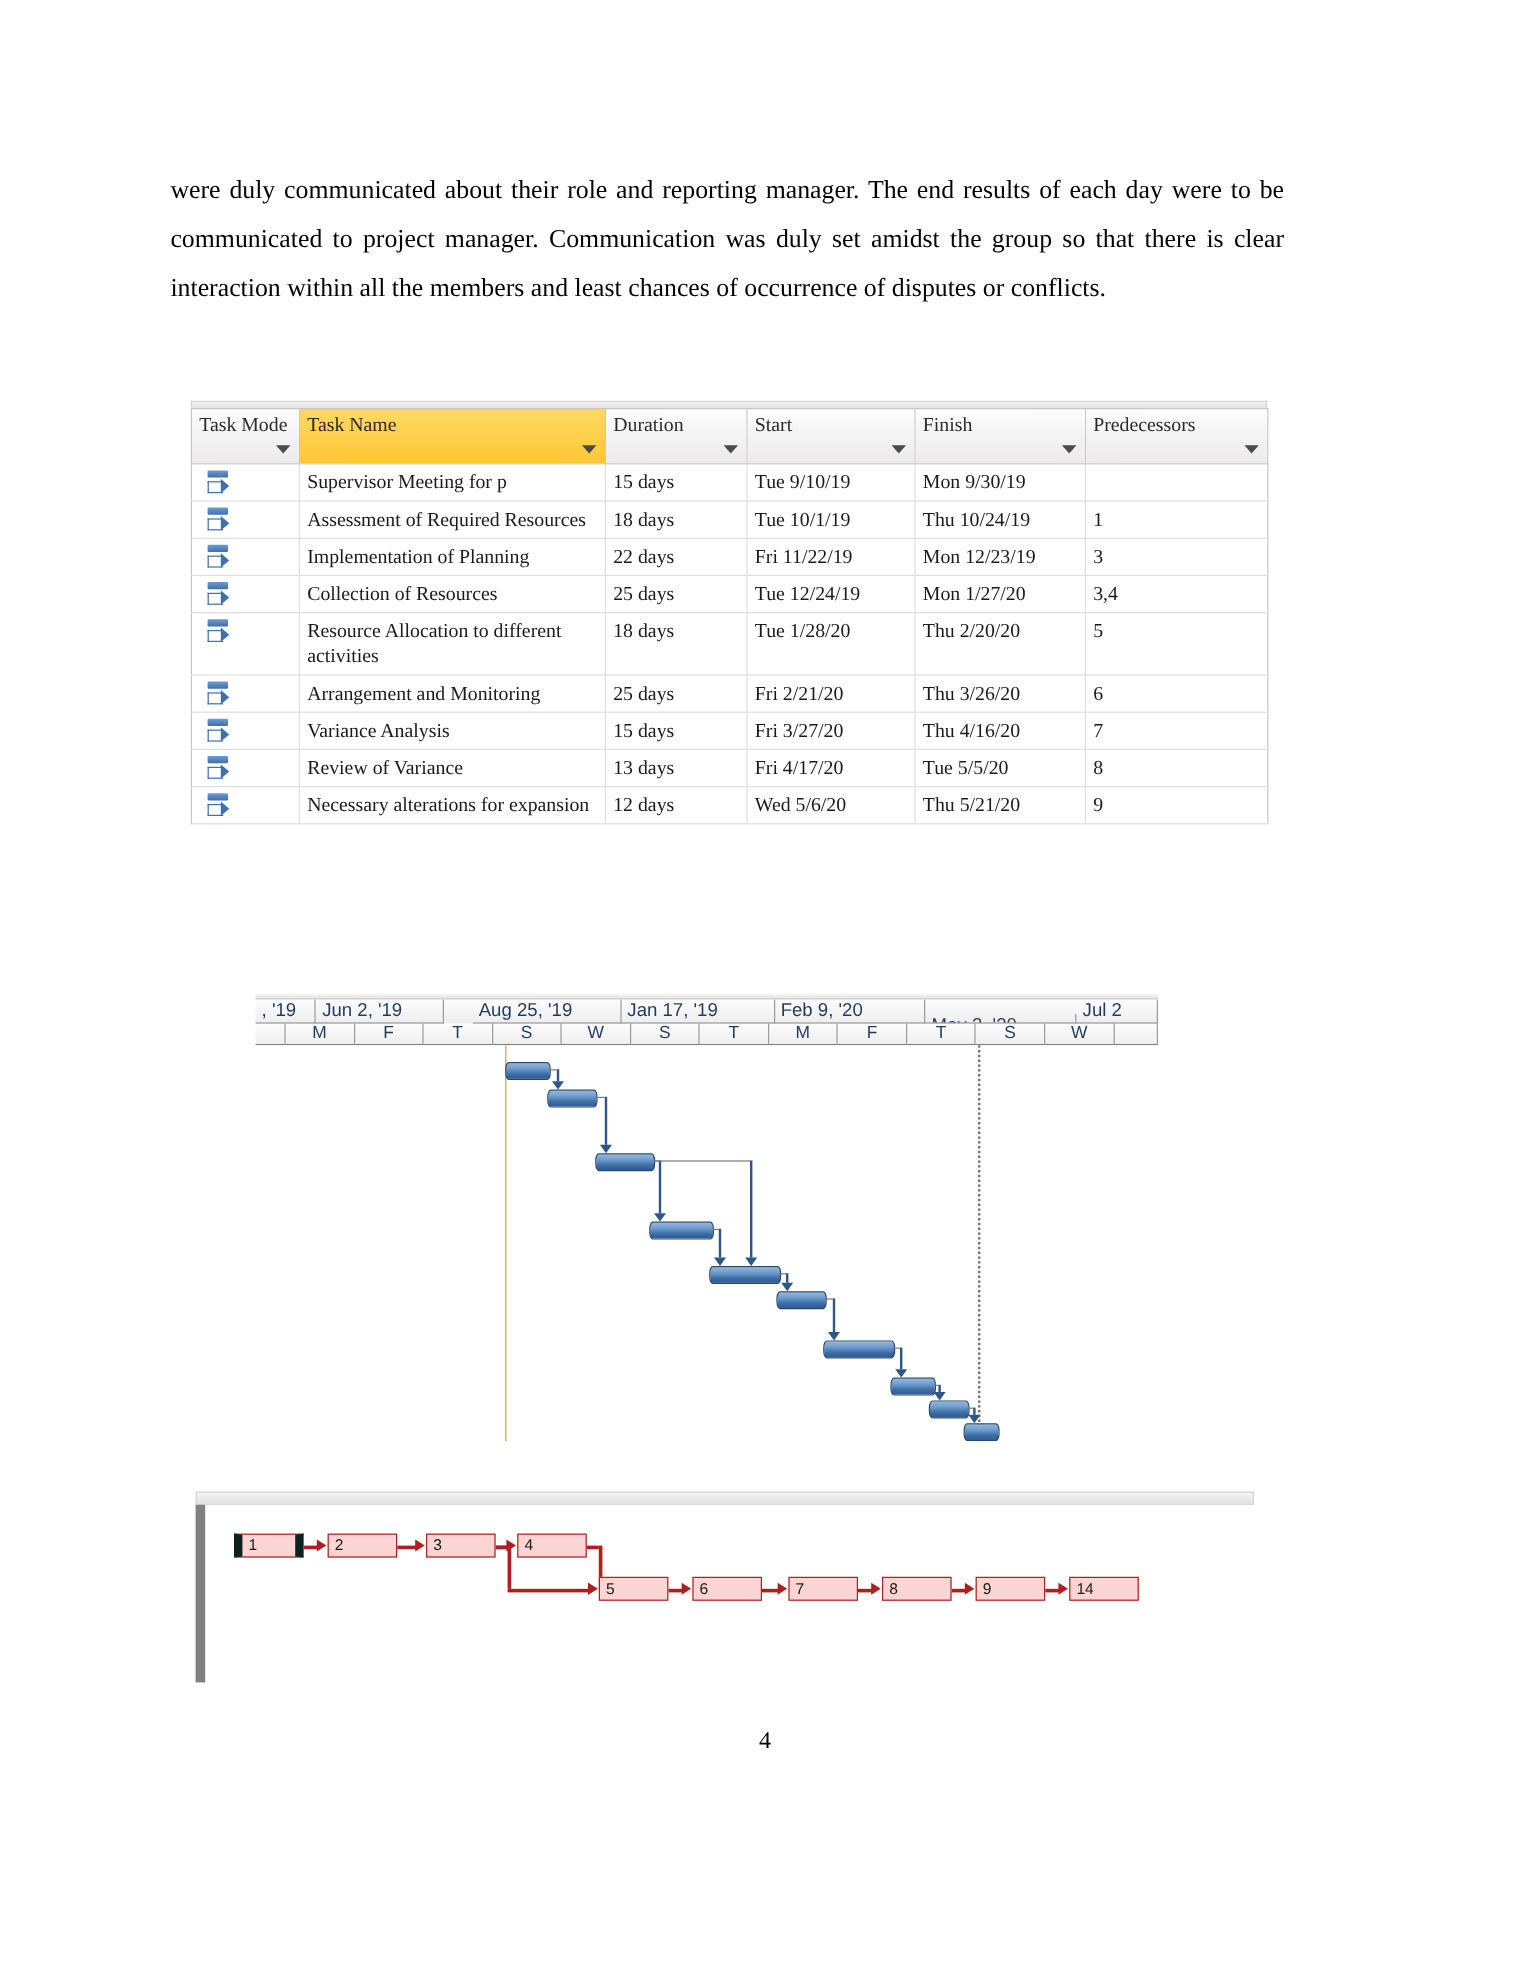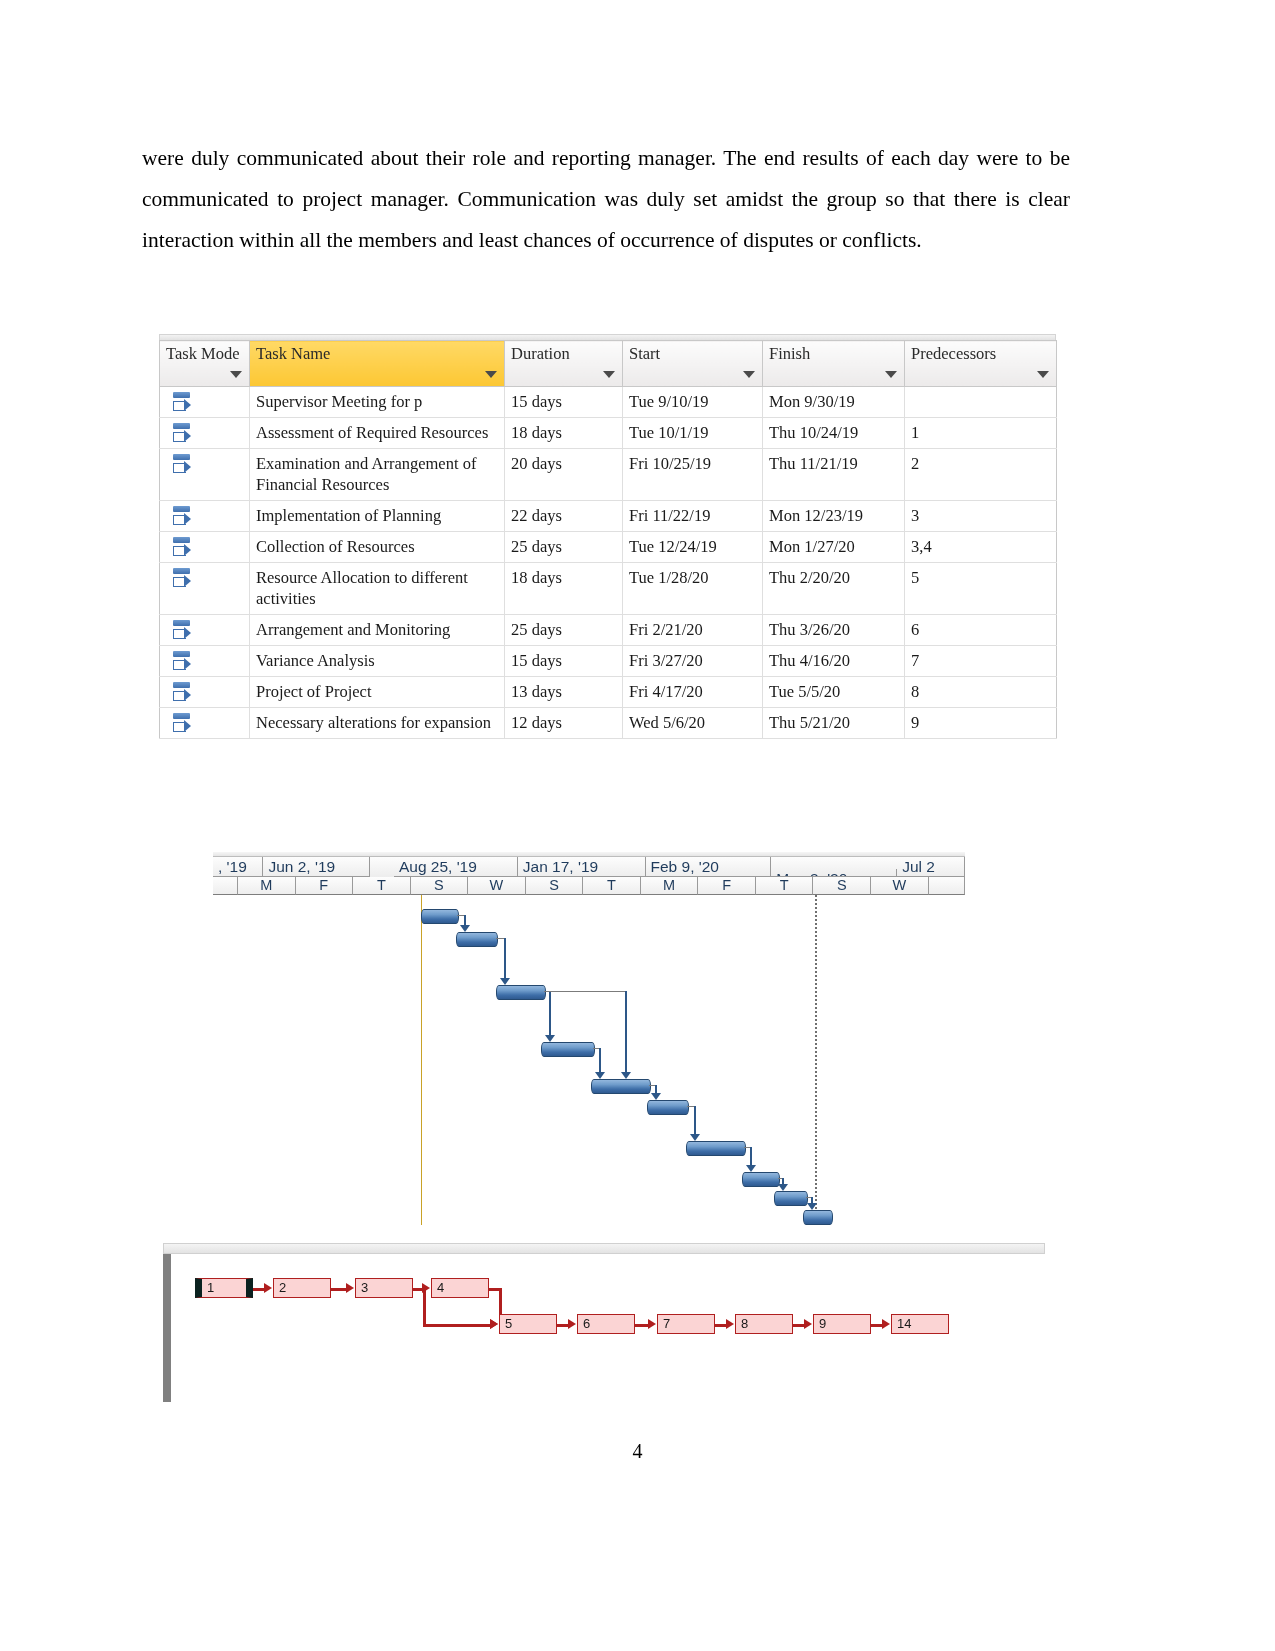--- a/index.html
+++ b/index.html
@@ -116,21 +116,21 @@
     width: 0; height: 0;
     border-top: 6px solid transparent;
     border-bottom: 6px solid transparent;
     border-left: 7px solid #3f6fad;
   }
 
   
   .gantt-wrap {
     position: absolute;
     left: 213px;
-    top: 852px;
+    top: 828px;
     width: 752px;
     height: 372px;
   }
   .gantt-topedge {
     height: 4px;
     background: linear-gradient(#f6f6f6, #e6e6e6);
     border-bottom: 1px solid #bdbdbd;
   }
   .gantt-header { position: relative; }
   .gantt-row-major, .gantt-row-minor {
@@ -345,34 +345,20 @@
           <td class="cell-pred">1</td>
         </tr>
         <tr>
           <td class="cell-mode">
             <span class="mode-icon">
               <span class="mi-bar"></span>
               <span class="mi-arrow"></span>
               <span class="mi-head"></span>
             </span>
           </td>
-          <td>Examination and Arrangement of Financial Resources</td>
-          <td>20 days</td>
-          <td>Fri 10/25/19</td>
-          <td>Thu 11/21/19</td>
-          <td class="cell-pred">2</td>
-        </tr>
-        <tr>
-          <td class="cell-mode">
-            <span class="mode-icon">
-              <span class="mi-bar"></span>
-              <span class="mi-arrow"></span>
-              <span class="mi-head"></span>
-            </span>
-          </td>
           <td>Implementation of Planning</td>
           <td>22 days</td>
           <td>Fri 11/22/19</td>
           <td>Mon 12/23/19</td>
           <td class="cell-pred">3</td>
         </tr>
         <tr>
           <td class="cell-mode">
             <span class="mode-icon">
               <span class="mi-bar"></span>
@@ -429,21 +415,21 @@
           <td class="cell-pred">7</td>
         </tr>
         <tr>
           <td class="cell-mode">
             <span class="mode-icon">
               <span class="mi-bar"></span>
               <span class="mi-arrow"></span>
               <span class="mi-head"></span>
             </span>
           </td>
-          <td>Project of Project</td>
+          <td>Review of Variance</td>
           <td>13 days</td>
           <td>Fri 4/17/20</td>
           <td>Tue 5/5/20</td>
           <td class="cell-pred">8</td>
         </tr>
         <tr>
           <td class="cell-mode">
             <span class="mode-icon">
               <span class="mi-bar"></span>
               <span class="mi-arrow"></span>

